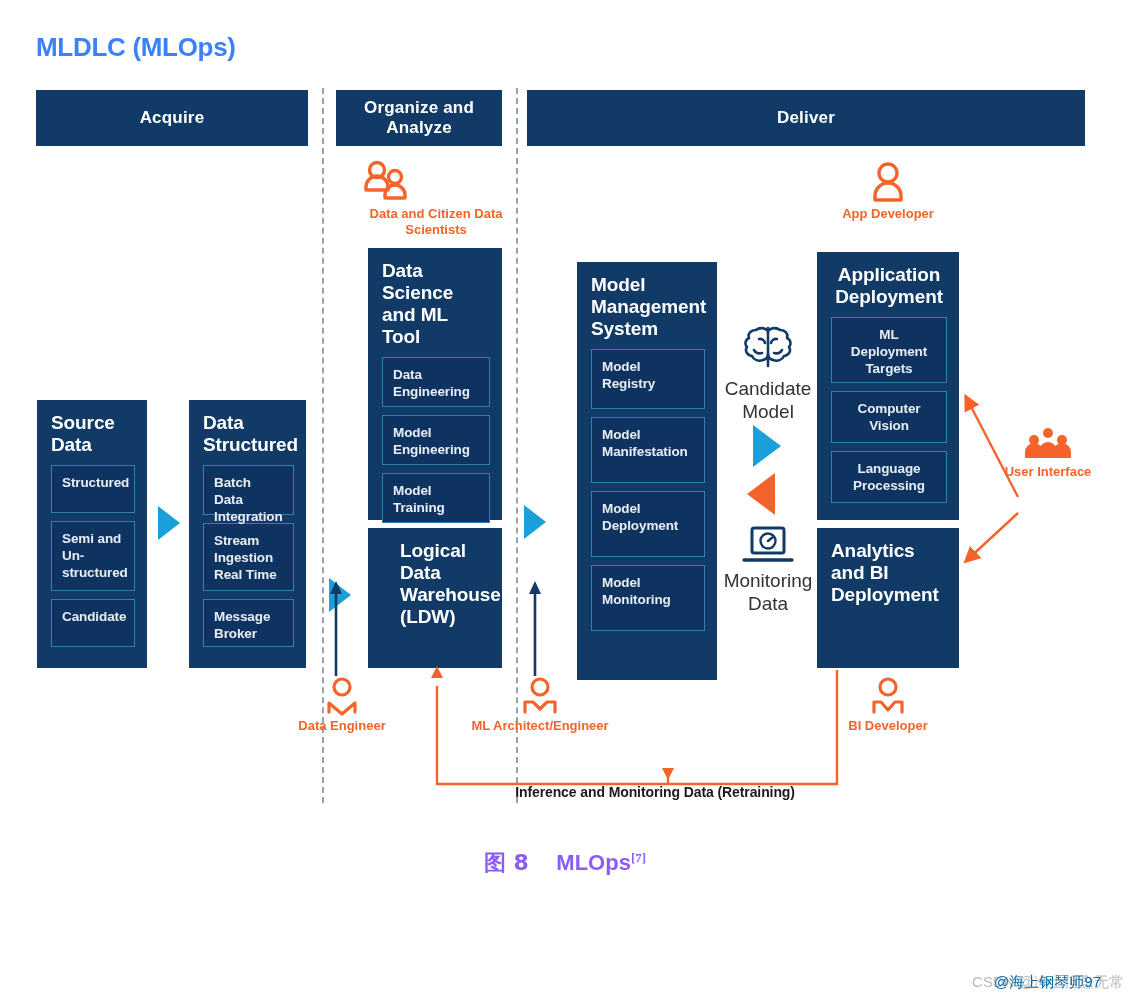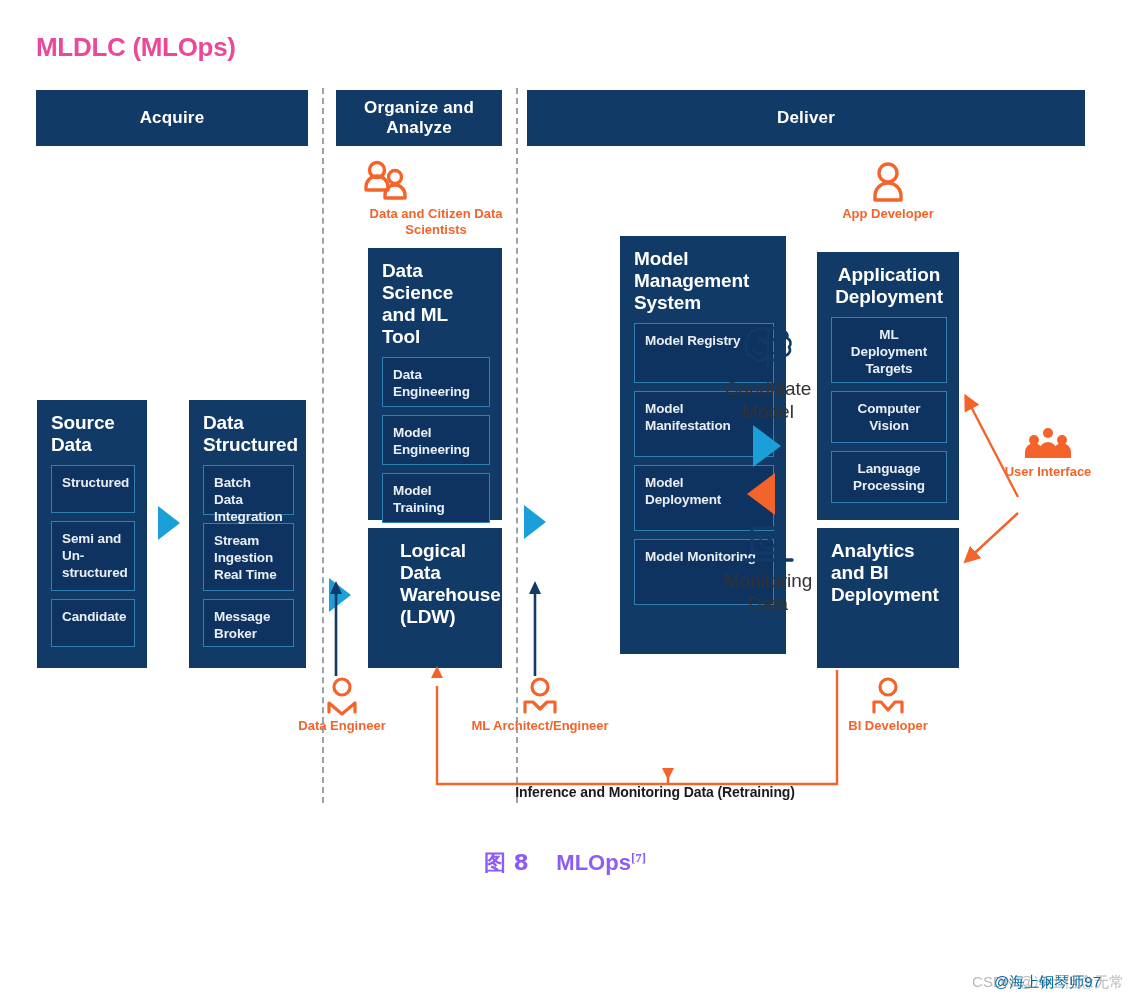--- a/index.html
+++ b/index.html
@@ -22,21 +22,21 @@
     height: 1000px;
   }
 
   .abs { position: absolute; }
 
   
   #doc-title {
     left: 36px; top: 32px;
     font-size: 26px;
     font-weight: bold;
-    color: #ec4899;
+    color: #3b82f6;
     letter-spacing: -0.3px;
   }
 
   
   .phase-bar {
     background: #123a67;
     color: #ffffff;
     display: flex;
     align-items: center;
     justify-content: center;
@@ -210,21 +210,21 @@
   <div class="abs group-box" style="left:368px; top:528px; width:134px; height:140px;padding-left:32px;">
     <div class="group-title">Logical Data Warehouse (LDW)</div>
   </div>
 
   <div class="abs" style="left:524px; top:505px;">
     <svg width="24" height="34" viewBox="0 0 24 34">
         <polygon points="0,0 22,17 0,34" fill="#1a9fd8"></polygon>
       </svg>
   </div>
 
-  <div class="abs group-box" style="left:577px; top:236px; width:166px; height:418px;margin-left:43px;">
+  <div class="abs group-box" style="left:577px; top:262px; width:140px; height:418px;">
     <div class="group-title">Model Management System</div>
     <div class="sub-box" style="height:60px;">Model Registry</div>
     <div class="sub-box" style="height:66px;">Model Manifestation</div>
     <div class="sub-box" style="height:66px;">Model Deployment</div>
     <div class="sub-box" style="height:66px;">Model Monitoring</div>
   </div>
 
   <div class="abs icon-caption" style="left:722px; top:320px; width:92px;">
     <svg width="56" height="54" viewBox="0 0 56 54" style="margin:0 auto 4px;">
       <g fill="none" stroke="#123a67" stroke-width="2.6" stroke-linecap="round" stroke-linejoin="round">

